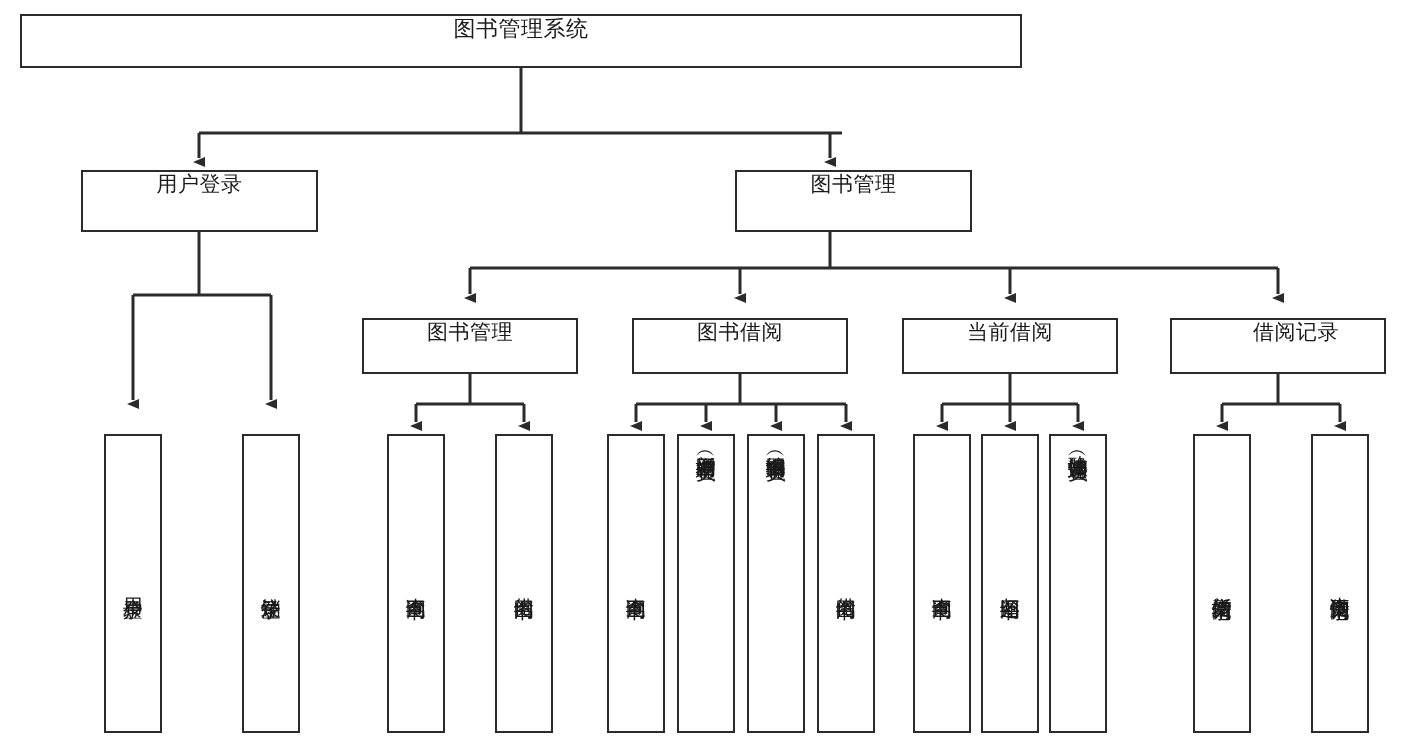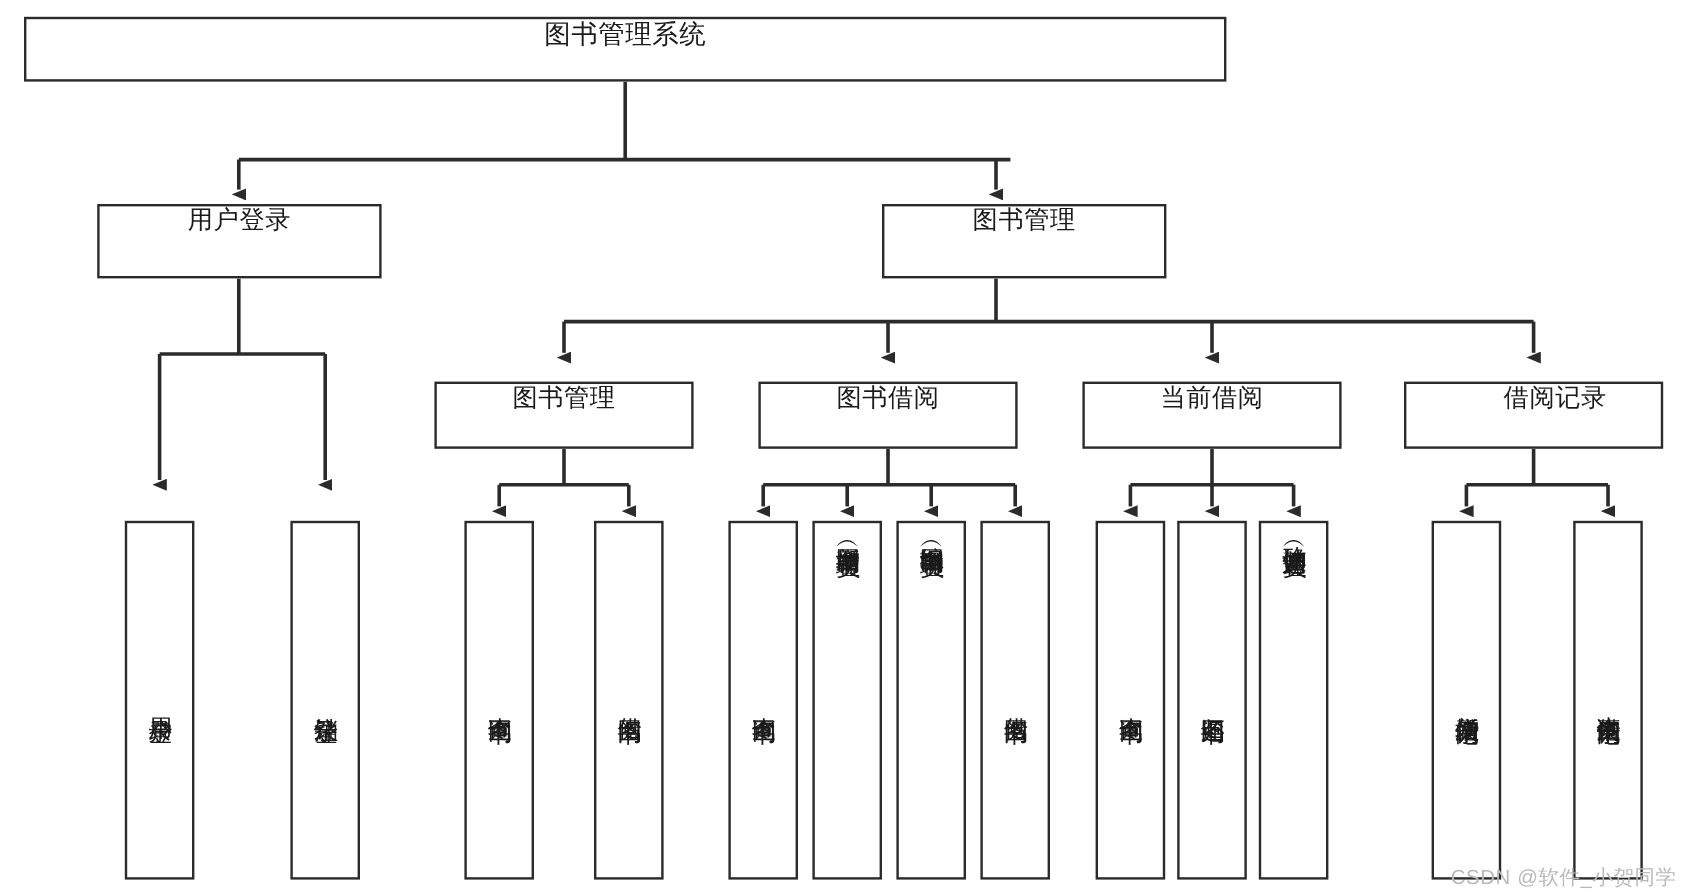--- a/index.html
+++ b/index.html
@@ -218,15 +218,14 @@
   </div>
 
   <div class="node vert center-text" style="left:1193px; top:434px; width:58px; height:299px;">
     <span class="node-label">新增借阅记录</span>
   </div>
 
   <div class="node vert center-text" style="left:1311px; top:434px; width:58px; height:299px;">
     <span class="node-label">查询借阅记录</span>
   </div>
 
-  <div id="watermark">CSDN @软件_小贺同学</div>
 
 </div>
 
 </body></html>

